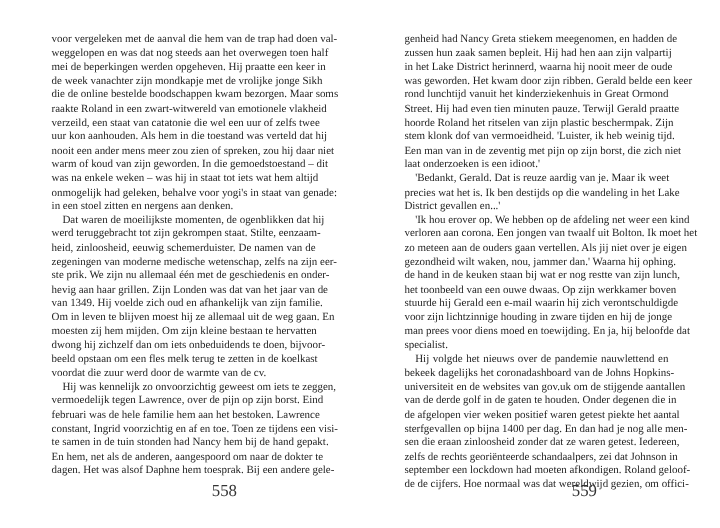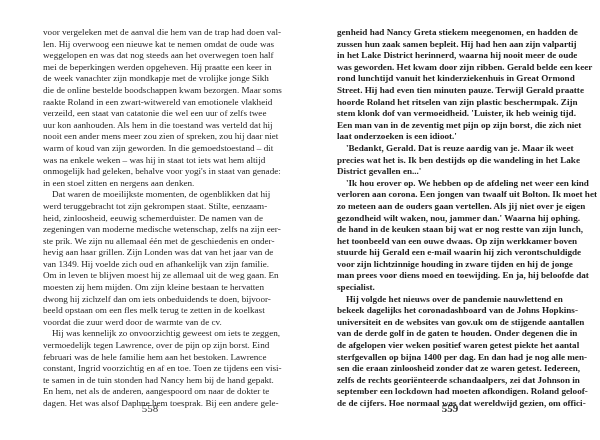--- a/index.html
+++ b/index.html
@@ -1,20 +1,20 @@
 <!DOCTYPE html>
 <html><head>
 <meta charset="utf-8">
 <style>
   html, body { margin: 0; padding: 0; background: #ffffff; }
   body { width: 600px; height: 440px; position: relative; overflow: hidden; }
   .spread { position: absolute; left: 0; top: 0; width: 600px; height: 385px; background: #ffffff; }
   .page { position: absolute; top: 0; width: 300px; height: 440px; }
   .page.left { left: 0; }
-  .page.right { left: 300px; font-weight: bold; }
+  .page.right { left: 300px; }
   .textblock {
     position: absolute;
     top: 27px;
     width: 220px;
     font-family: "Liberation Serif", "DejaVu Serif", serif;
     font-size: 9.15px;
     line-height: 11.6px;
     color: #1e1e1e;
     text-align: justify;
     text-align-last: justify;
@@ -23,32 +23,32 @@
   .page.right .textblock { left: 37px; }
   .line { display: block; white-space: nowrap; height: 11.6px; overflow: visible; }
   .line.last { text-align-last: left; }
   .line.indent { text-indent: 9px; }
   .folio {
     position: absolute;
     top: 402px;
     width: 300px;
     text-align: center;
     font-family: "Liberation Serif", "DejaVu Serif", serif;
-    font-size: 11px;
+    font-size: 14px;
     color: #333333;
+    padding-left: 37px;
   }
 </style>
 </head>
 <body>
 
 <div class="spread">
   <div class="page left">
     <div class="textblock" id="left-text">
         <span class="line">voor vergeleken met de aanval die hem van de trap had doen val-</span>
-        <span class="line">len. Hij overwoog een nieuwe kat te nemen omdat de oude was</span>
         <span class="line">weggelopen en was dat nog steeds aan het overwegen toen half</span>
         <span class="line">mei de beperkingen werden opgeheven. Hij praatte een keer in</span>
         <span class="line">de week vanachter zijn mondkapje met de vrolijke jonge Sikh</span>
         <span class="line">die de online bestelde boodschappen kwam bezorgen. Maar soms</span>
         <span class="line">raakte Roland in een zwart-witwereld van emotionele vlakheid</span>
         <span class="line">verzeild, een staat van catatonie die wel een uur of zelfs twee</span>
         <span class="line">uur kon aanhouden. Als hem in die toestand was verteld dat hij</span>
         <span class="line">nooit een ander mens meer zou zien of spreken, zou hij daar niet</span>
         <span class="line">warm of koud van zijn geworden. In die gemoedstoestand – dit</span>
         <span class="line">was na enkele weken – was hij in staat tot iets wat hem altijd</span>

